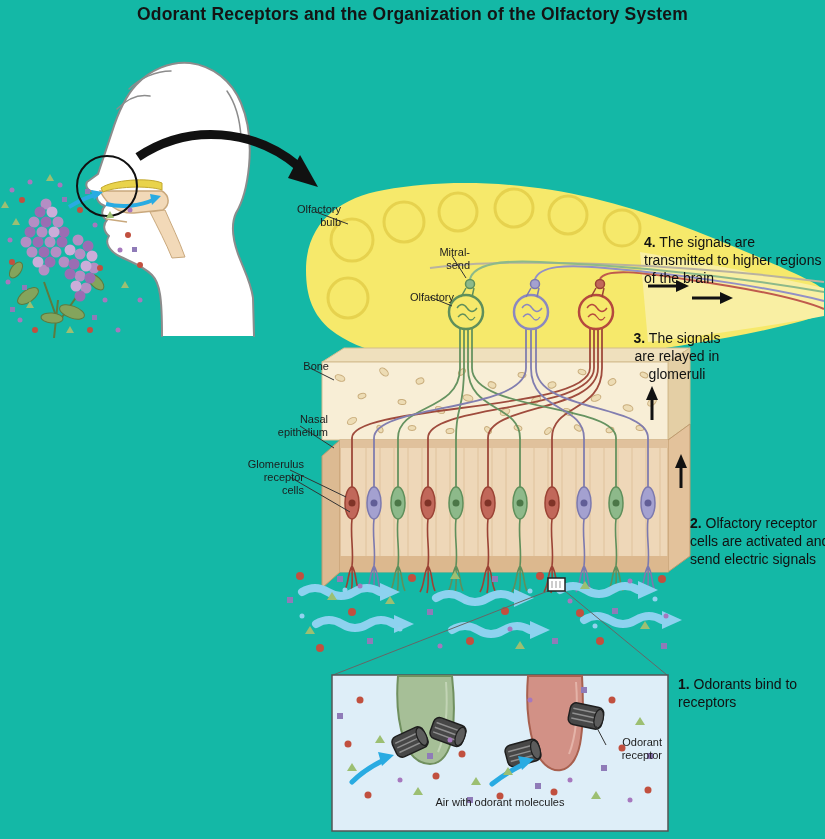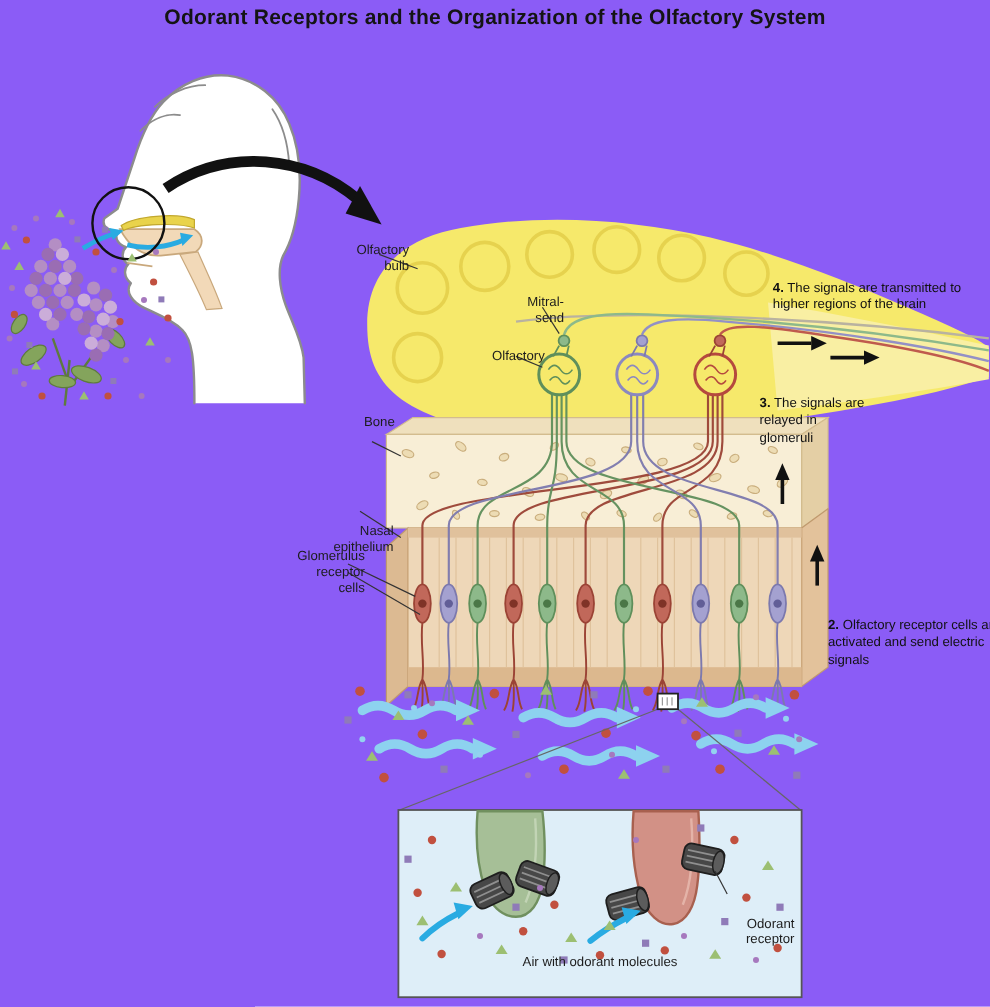--- a/index.html
+++ b/index.html
@@ -1,22 +1,22 @@
 <!DOCTYPE html>
 <html><head>
 <meta charset="utf-8">
 <style>
   html,body{margin:0;padding:0;background:#fff;}
-  .stage{position:relative;width:825px;height:839px;background:#8b5cf6;
+  .stage{position:relative;width:825px;height:839px;background:#14b8a6;
          font-family:"Liberation Sans",sans-serif;overflow:hidden;}
   .art{position:absolute;left:0;top:0;z-index:1;}
   .title{position:absolute;top:4px;left:0;width:825px;text-align:center;
          font-size:17.5px;font-weight:bold;color:#141414;z-index:3;letter-spacing:.2px;}
   .lbl{position:absolute;font-size:11px;line-height:1.2;color:#1c1c1c;z-index:3;text-align:right;}
-  .step{position:absolute;font-size:11px;line-height:1.3;color:#111;z-index:3;}
+  .step{position:absolute;font-size:14px;line-height:1.3;color:#111;z-index:3;}
   .step b{font-weight:bold;}
   .center{text-align:center;}
 </style>
 </head>
 <body>
 
 <div class="stage">
 
 <svg class="art" width="825" height="839" viewBox="0 0 825 839">
 <defs>
@@ -476,23 +476,24 @@
   <path d="M290,477 L350,512"></path>
   <path d="M606,745 L596,726"></path>
 </g>
 </svg>
 
 <div class="title">Odorant Receptors and the Organization of the Olfactory System</div>
 
 <div class="lbl" style="left:283px;top:203px;width:58px;">Olfactory bulb</div>
 <div class="lbl" style="left:424px;top:246px;width:46px;">Mitral- send</div>
 <div class="lbl" style="left:374px;top:291px;width:80px;">Olfactory</div>
-<div class="lbl" style="left:287px;top:346px;width:42px;">Bone</div>
-<div class="lbl" style="left:258px;top:413px;width:70px;margin-top:24px;">Nasal epithelium</div>
+<div class="lbl" style="left:287px;top:360px;width:42px;">Bone</div>
+<div class="lbl" style="left:258px;top:413px;width:70px;">Nasal epithelium</div>
 <div class="lbl" style="left:242px;top:458px;width:62px;">Glomerulus receptor cells</div>
-<div class="lbl" style="left:606px;top:736px;width:56px;margin-top:28px;">Odorant receptor</div>
+<div class="lbl" style="left:606px;top:736px;width:56px;">Odorant receptor</div>
 <div class="lbl center" style="left:415px;top:796px;width:170px;text-align:center;">Air with odorant molecules</div>
 
+<div class="step" style="left:678px;top:675px;width:128px;"><b>1.</b> <span>Odorants bind to receptors</span></div>
 <div class="step" style="left:690px;top:514px;width:148px;"><b>2.</b> <span>Olfactory receptor cells are activated and send electric signals</span></div>
-<div class="step" style="left:633px;top:329px;width:88px;"><b>3.</b> <span>The signals are relayed in glomeruli</span></div>
+<div class="step" style="left:633px;top:329px;width:88px;text-align:center;"><b>3.</b> <span>The signals are relayed in glomeruli</span></div>
 <div class="step" style="left:644px;top:233px;width:178px;"><b>4.</b> <span>The signals are transmitted to higher regions of the brain</span></div>
 
 </div>
 
 </body></html>

